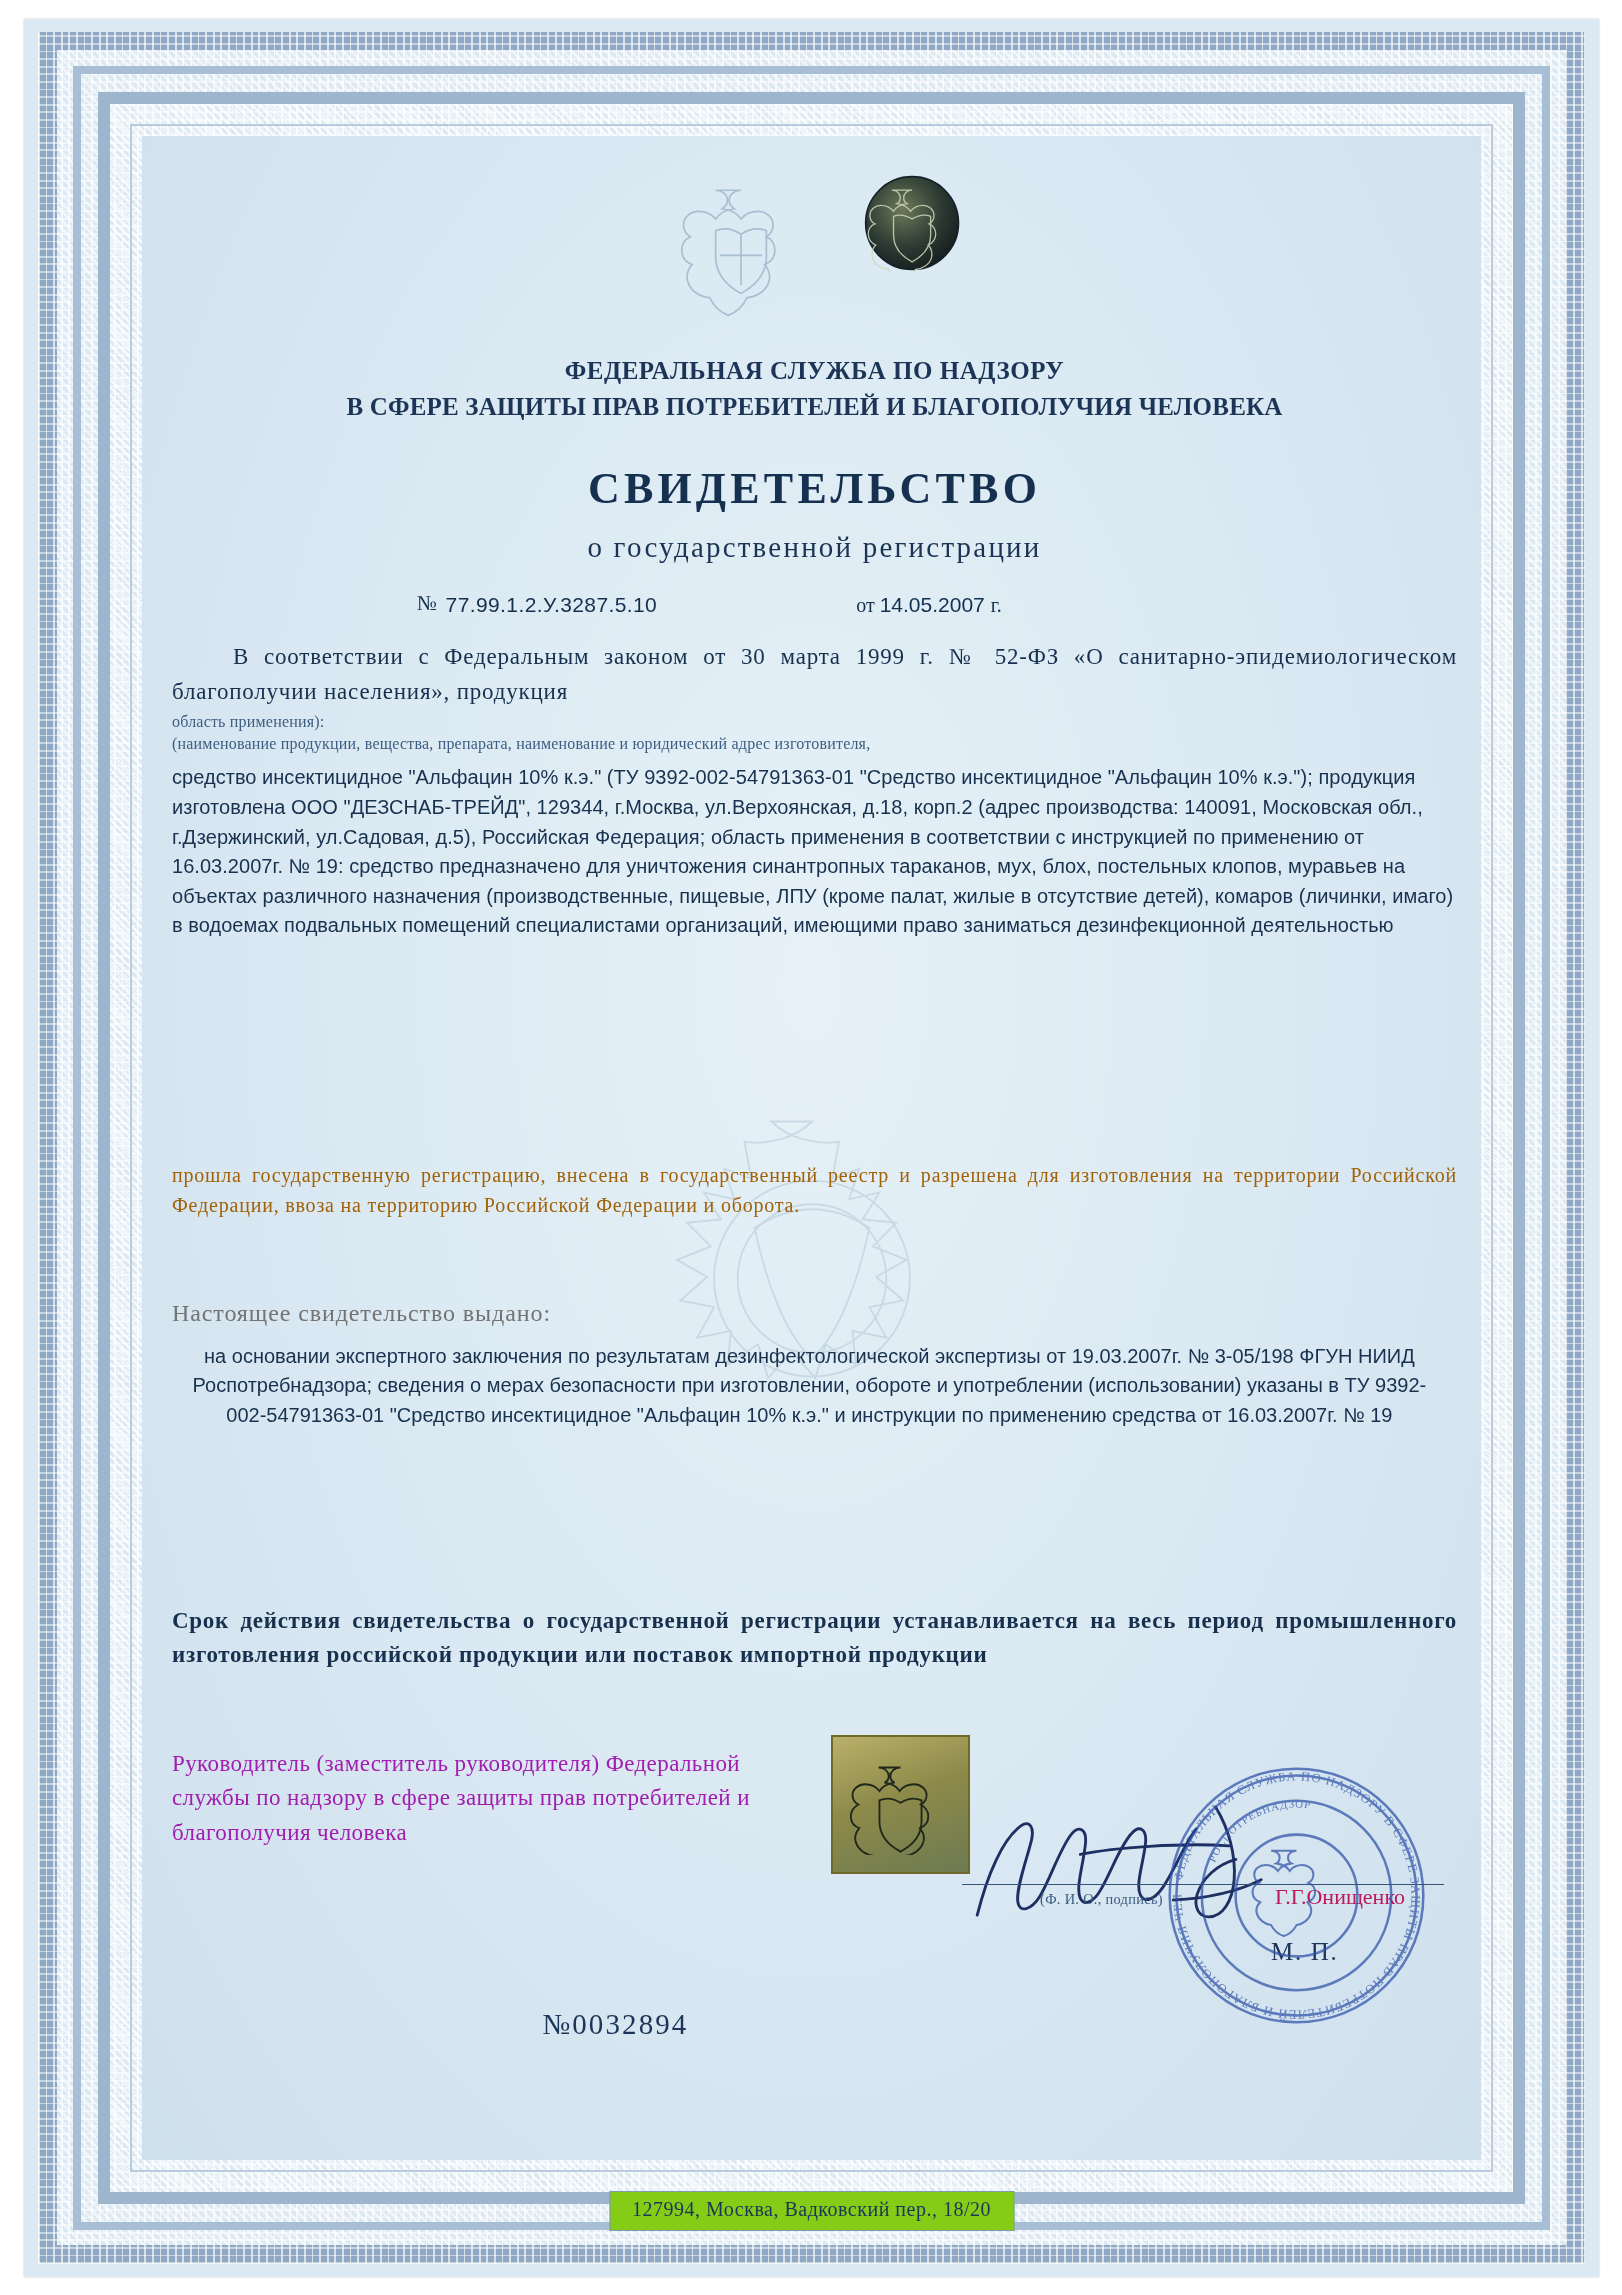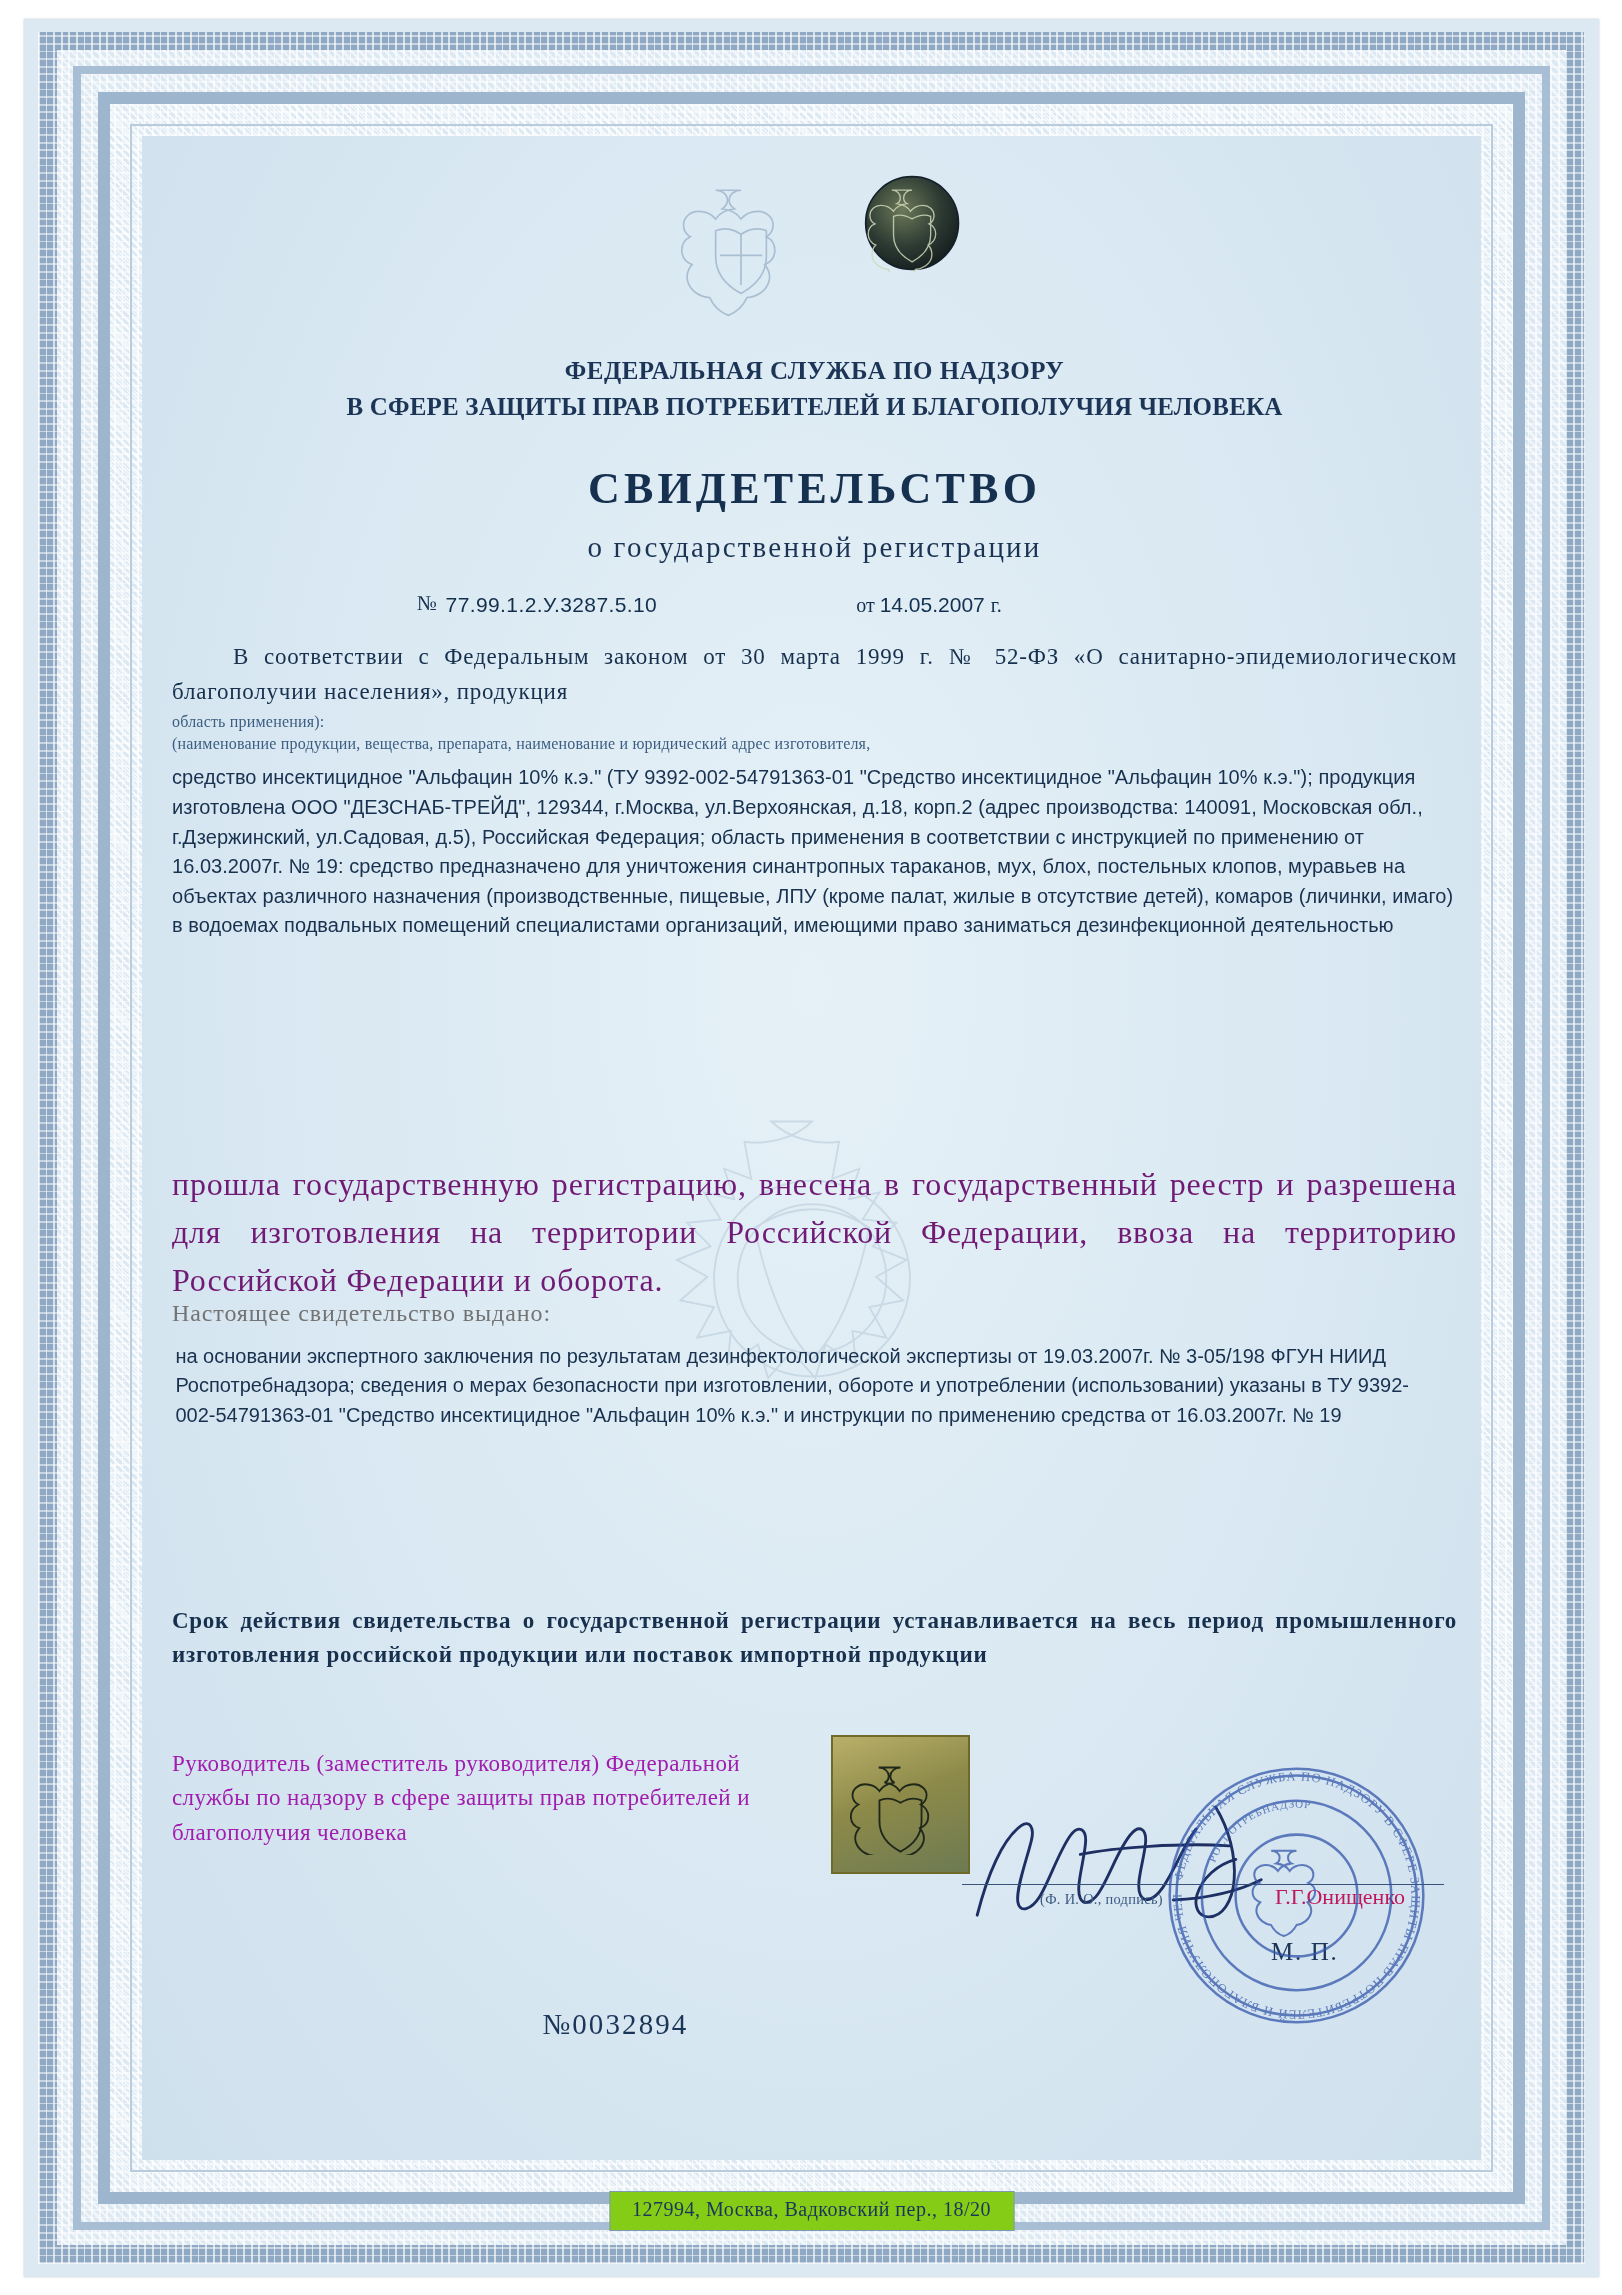--- a/index.html
+++ b/index.html
@@ -197,23 +197,23 @@
     line-height: 1.48;
     color: #17314f;
     letter-spacing: 0.04px;
   }
 
   .registered-par {
     position: absolute;
     left: 0;
     top: 993px;
     width: 1285px;
-    font-size: 32px;
+    font-size: 20px;
     line-height: 1.5;
-    color: #701a75;
+    color: #a16207;
     letter-spacing: 0.8px;
     text-align: justify;
   }
 
   .issued-head {
     position: absolute;
     left: 0;
     top: 1133px;
     font-size: 24px;
     letter-spacing: 0.9px;
@@ -222,20 +222,21 @@
 
   .issued-body {
     position: absolute;
     left: 3.4px;
     top: 1175px;
     width: 1268px;
     font-family: "Liberation Sans", sans-serif;
     font-size: 20px;
     line-height: 1.48;
     color: #17314f;
+    text-align: center;
   }
 
   .validity {
     position: absolute;
     left: 0;
     top: 1437px;
     width: 1285px;
     font-size: 23px;
     line-height: 1.5;
     letter-spacing: 0.7px;

